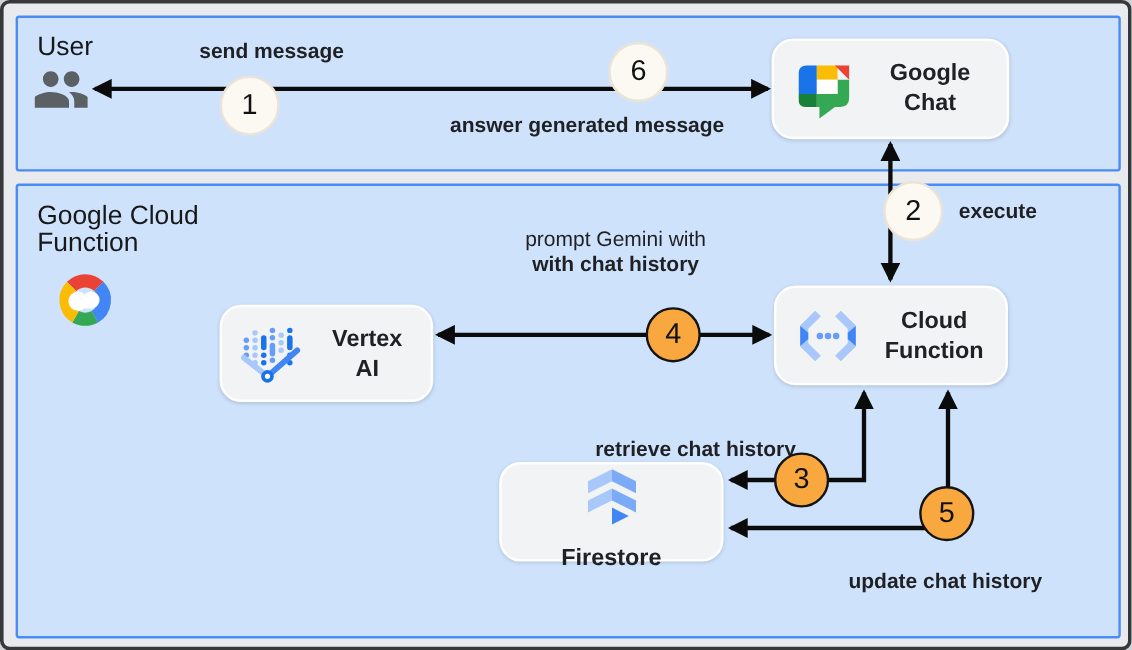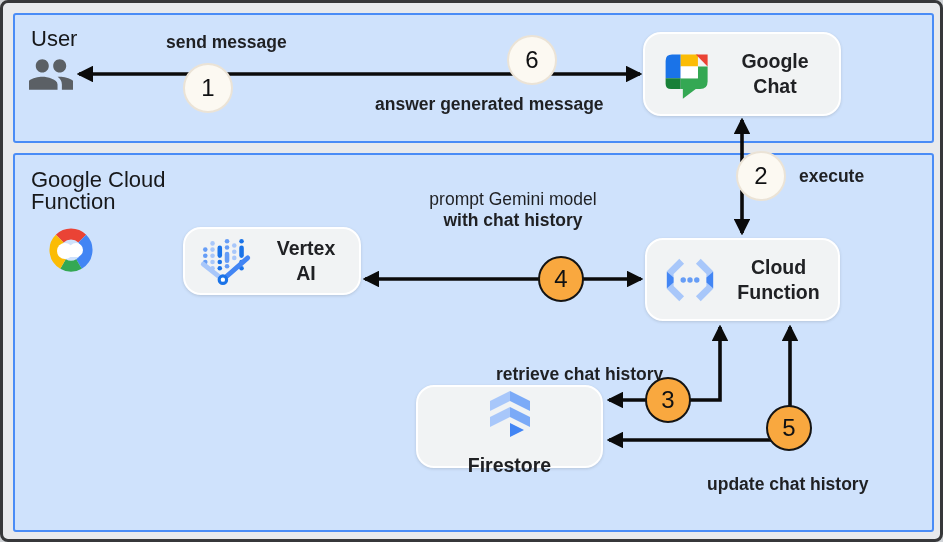--- a/index.html
+++ b/index.html
@@ -82,29 +82,29 @@
       <path d="M43.3,15.7 A16,16 0 0 1 40,40.9" stroke="#4285f4" stroke-width="11" fill="none"></path>
       <path d="M40,40.9 A16,16 0 0 1 24,40.9" stroke="#34a853" stroke-width="11" fill="none"></path>
       <path d="M24,40.9 A16,16 0 0 1 20.7,15.7" stroke="#fbbc05" stroke-width="11" fill="none"></path>
       <circle cx="26" cy="28" r="8" fill="#fff"></circle>
       <circle cx="37" cy="27" r="7" fill="#fff"></circle>
       <rect x="24" y="26" width="15" height="8" fill="#fff"></rect>
     </svg>
   </span>
 
   <div class="edge-label" style="left:395px;top:186px;width:230px;text-align:center;">
-    <div class="w500">prompt Gemini model</div>
+    <div class="w500">prompt Gemini with</div>
     <div class="w700">with chat history</div>
   </div>
 
   <div class="edge-label w600" style="left:796px;top:163px;">execute</div>
   <div class="edge-label w700" style="left:493px;top:339px;margin-top:22px;">retrieve chat history</div>
   <div class="edge-label w700" style="left:704px;top:471px;">update chat history</div>
 
-  <div class="node" style="left:180px;top:224px;width:178px;height:68px;">
+  <div class="node" style="left:180px;top:251px;width:178px;height:81px;">
     <span class="icon-box">
       <svg width="58" height="52" viewBox="0 0 56 50">
         <g fill="#669df6">
           <circle cx="8" cy="14" r="2.2"></circle>
             <circle cx="8" cy="20" r="2.2"></circle>
             <circle cx="8" cy="26" r="2.2"></circle>
           <circle cx="29" cy="6" r="2.2"></circle>
             <circle cx="29" cy="12" r="2.2"></circle>
             <circle cx="29" cy="30" r="2.2"></circle>
           <rect x="26.8" y="16" width="4.4" height="11" rx="2.2"></rect>

